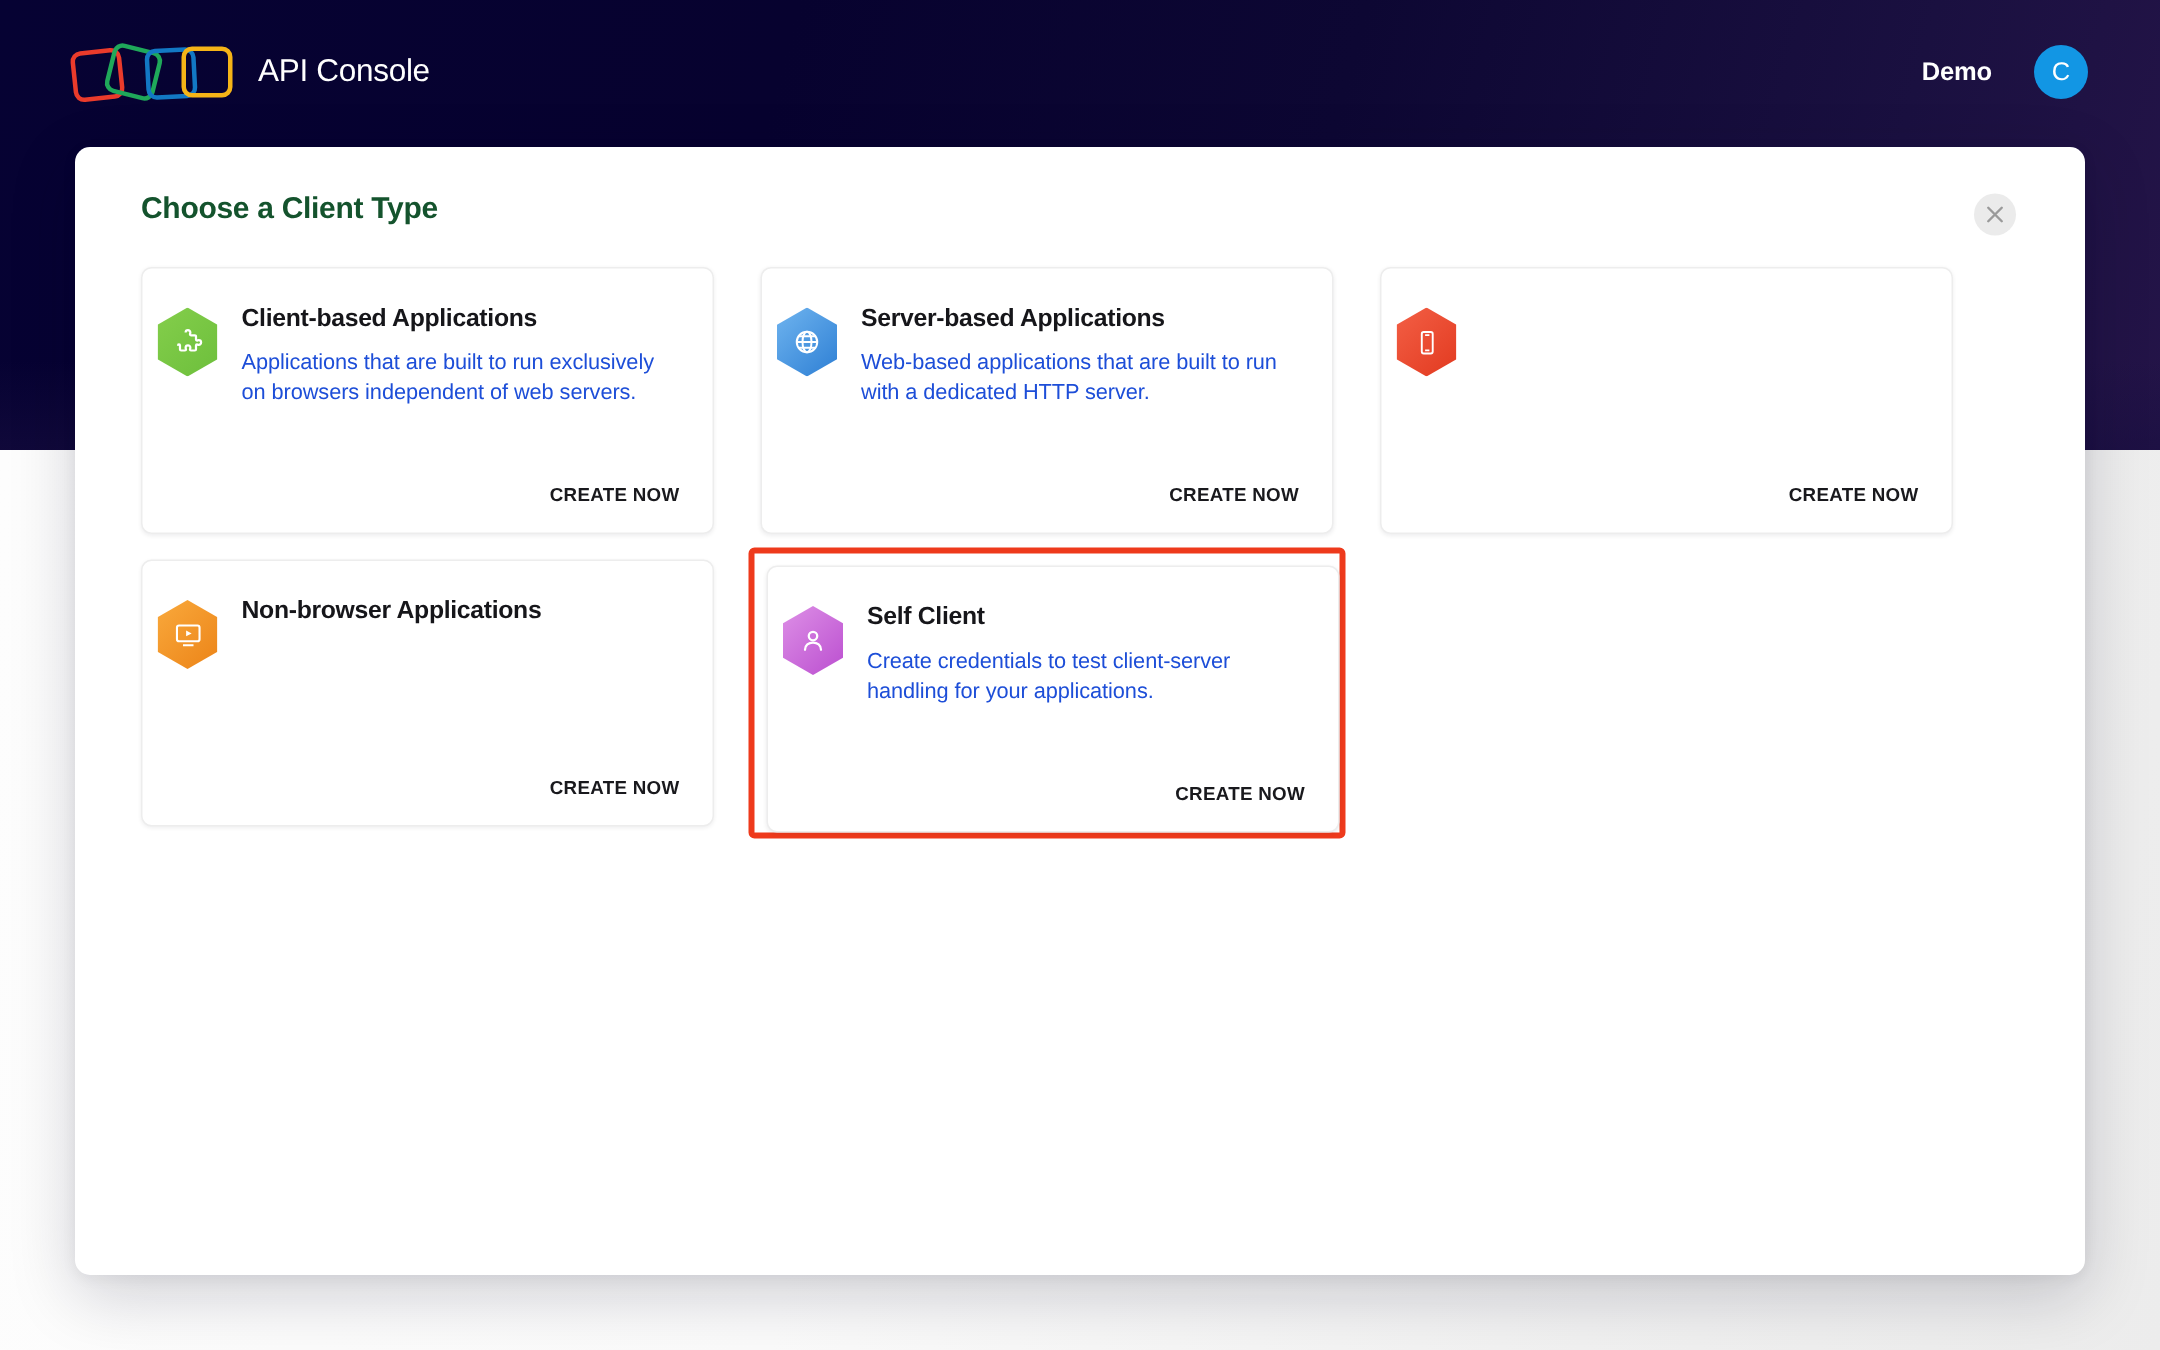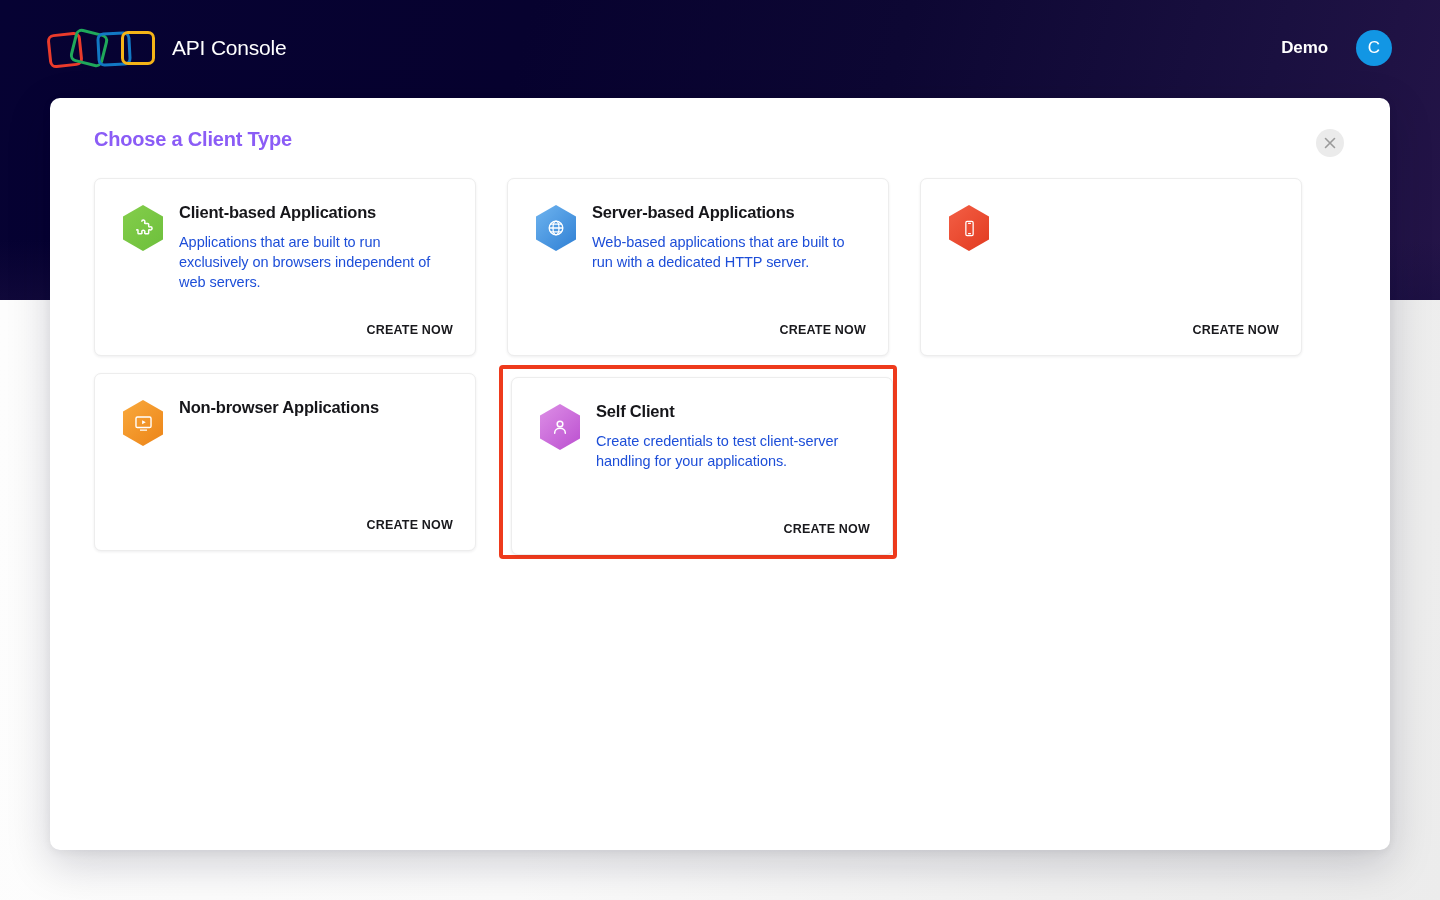--- a/index.html
+++ b/index.html
@@ -119,21 +119,21 @@
     border-radius: 10px;
     box-shadow: 0 14px 44px rgba(12,10,40,0.18), 0 2px 10px rgba(12,10,40,0.06);
   }
 
   #modal-title {
     position: absolute;
     left: 44px;
     top: 30px;
     font-size: 20px;
     font-weight: bold;
-    color: #8b5cf6;
+    color: #14532d;
     letter-spacing: -0.2px;
   }
 
   #modal-close-button {
     position: absolute;
     right: 46px;
     top: 31px;
     width: 28px; height: 28px;
     border-radius: 50%;
     background: #ebebeb;
@@ -171,21 +171,21 @@
   }
 
   .type-card {
     width: 382px;
     height: 178px;
     background: #ffffff;
     border: 1px solid #ededed;
     border-radius: 7px;
     box-shadow: 0 1px 3px rgba(20,20,30,0.07);
     position: relative;
-    padding: 24px 24px 0 28px;
+    padding: 24px 24px 0 10px;
     display: flex;
     gap: 16px;
   }
 
   .hex-icon {
     flex: none;
     width: 40px;
     height: 46px;
     position: relative;
     margin-top: 2px;

